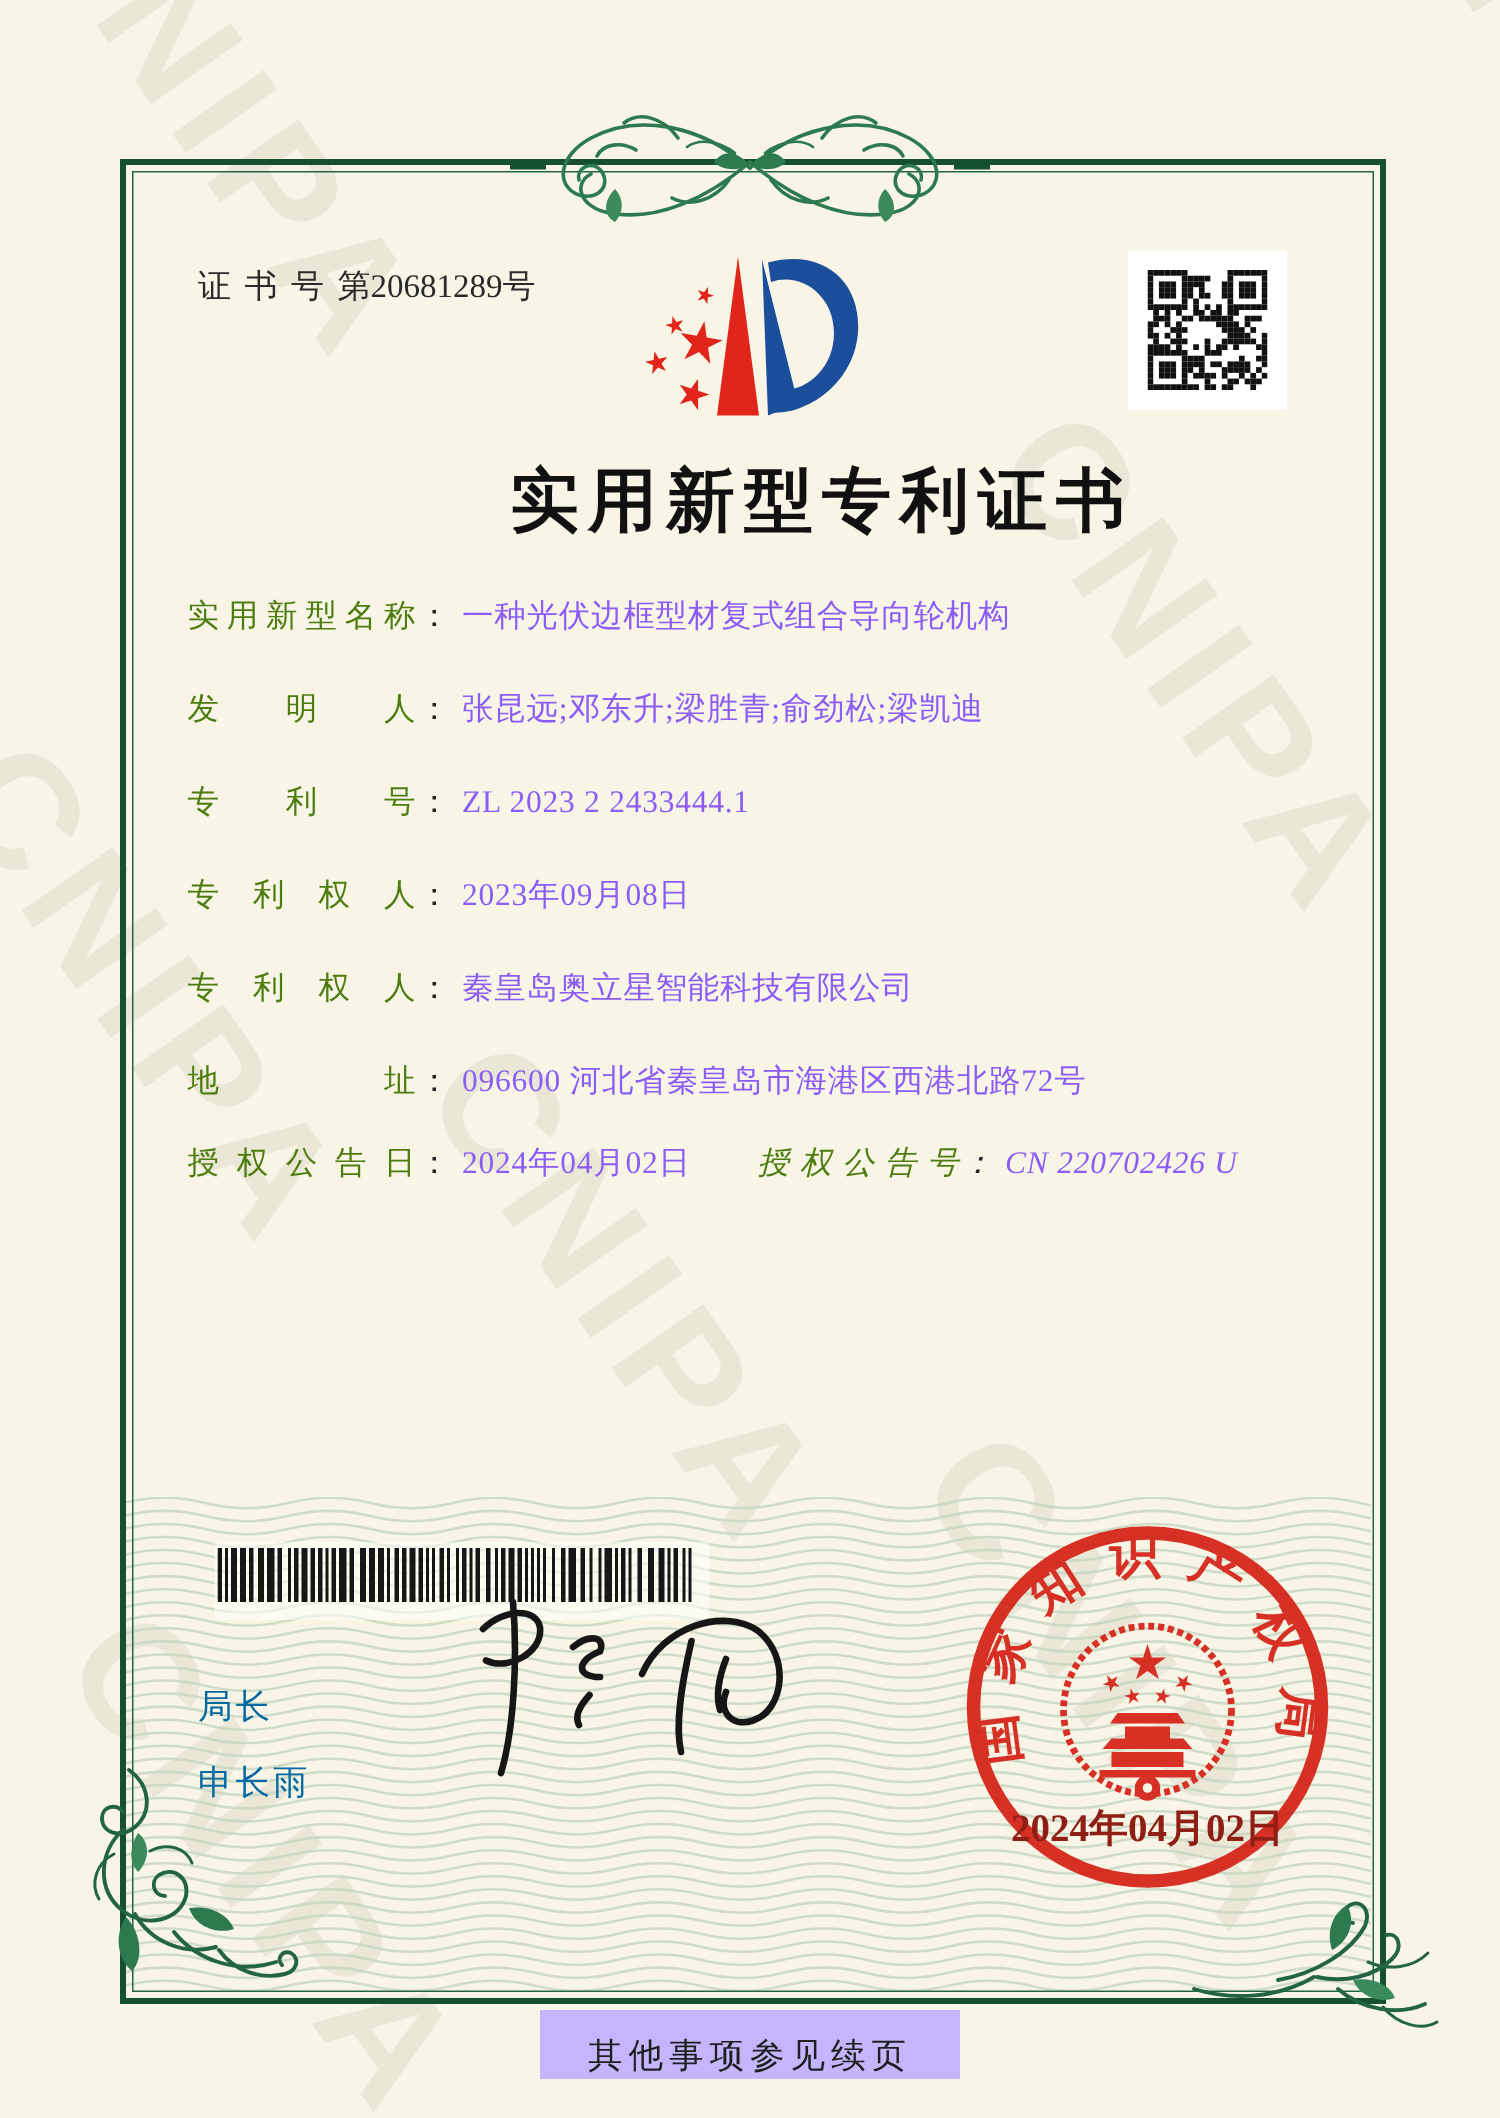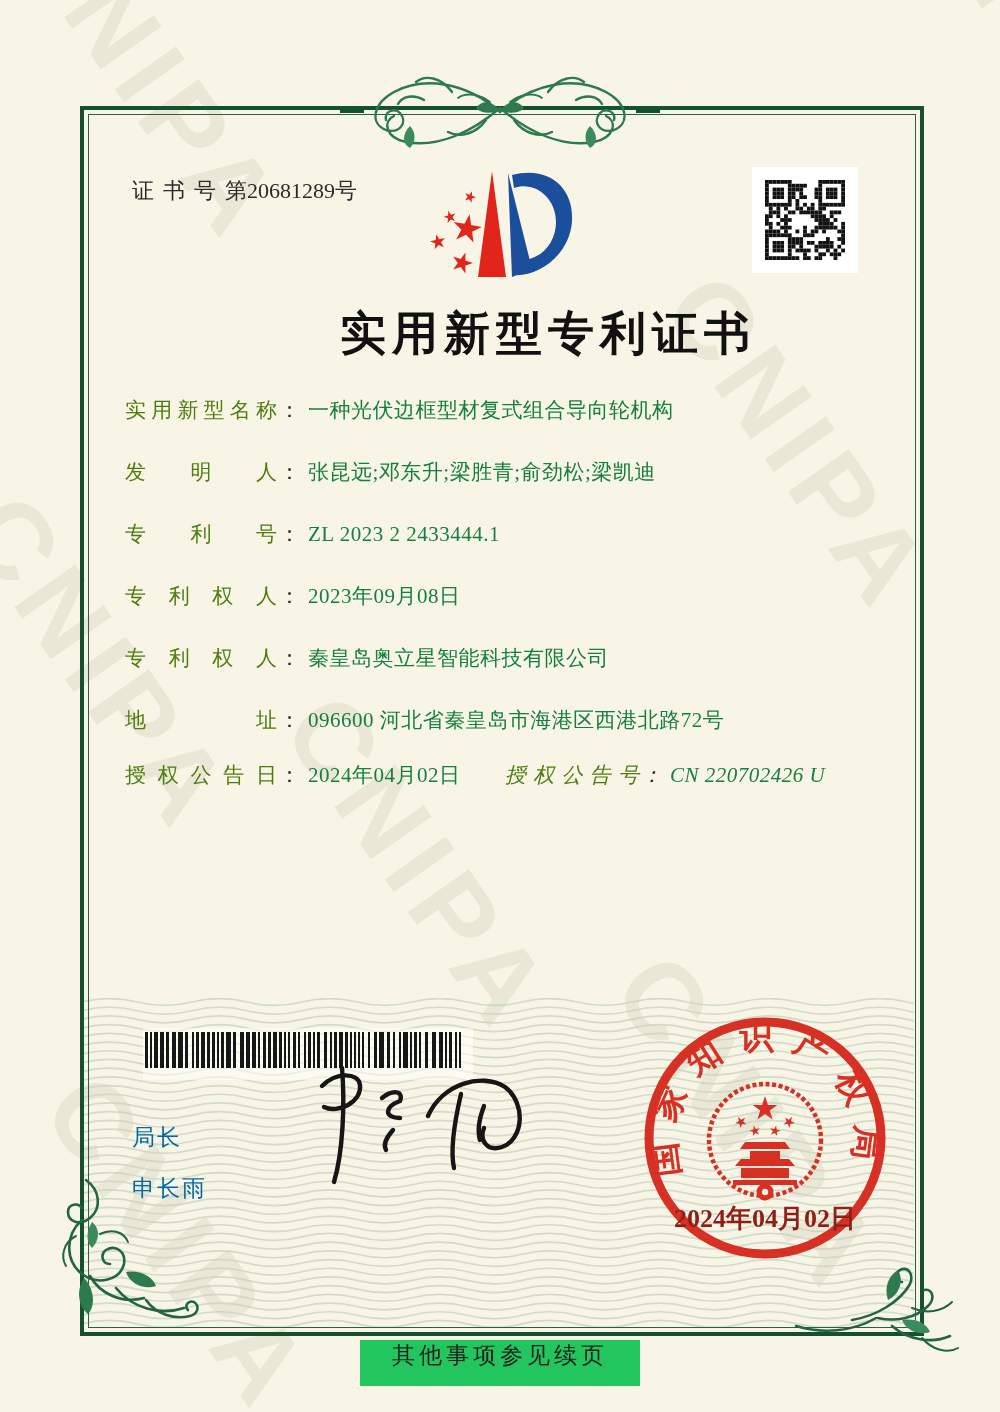--- a/index.html
+++ b/index.html
@@ -12,38 +12,38 @@
       border:4px solid #15512e;}
   .frame-inner{position:absolute;left:4px;top:4px;right:4px;bottom:4px;border:1.5px solid #236543;}
   .cert-no{position:absolute;left:132px;top:176px;font-size:22px;color:#2a2a2a;}
   .cert-no .pfx{letter-spacing:9px;margin-top:39px;}
   .title{position:absolute;left:0;top:303px;width:100%;text-align:center;
       font-size:46px;font-weight:bold;letter-spacing:6px;color:#111;padding-left:48px;}
   .field-row{position:absolute;left:125px;width:760px;font-size:21px;}
   .flabel{display:inline-block;width:152px;text-align:justify;text-align-last:justify;
       vertical-align:top;color:#4d7c0f;}
   .fcolon{display:inline-block;margin:0 8px 0 2px;color:#222;}
-  .fvalue{color:#15803d;letter-spacing:0.5px;text-align:right;}
+  .fvalue{color:#8b5cf6;letter-spacing:0.5px;text-align:right;}
   .g2{position:absolute;left:380px;top:0;font-style:italic;}
   .g2 .flabel{width:134px;}
   .paras{position:absolute;left:125px;top:812px;width:752px;font-size:20.5px;
       line-height:31px;text-align:justify;color:#1a1a1a;}
   .paras p{margin:0 0 12px 0;text-indent:2em;letter-spacing:0.5px;}
   .waves{position:absolute;left:82px;top:998px;width:832px;height:329px;pointer-events:none;}
   .barcode-wrap{position:absolute;left:143px;top:1028px;width:326px;height:48px;
       background:rgba(255,255,250,0.55);padding:2px;}
   .director{position:absolute;left:132px;top:1122px;
       font-family:"Liberation Sans","DejaVu Sans",sans-serif;font-size:23px;color:#0369a1;}
   .director div{margin-bottom:20px;letter-spacing:2px;}
   .signature{position:absolute;left:278px;top:1062px;}
   .seal{position:absolute;left:637px;top:1010px;width:256px;height:256px;opacity:0.94;}
   .page-info{position:absolute;left:0;top:1280px;width:100%;text-align:center;
       font-size:18px;color:#2f2f2f;letter-spacing:1px;}
   .note-box{position:absolute;left:360px;top:1340px;width:280px;height:46px;
-      background:#22c55e;display:flex;align-items:flex-start;justify-content:center;}
+      background:#c4b5fd;display:flex;align-items:flex-end;justify-content:center;}
   .note-box span{font-size:23px;letter-spacing:4px;color:#1f1f1f;}
   .qr-box{position:absolute;left:752px;top:167px;width:106px;height:106px;background:#fff;}
   .qr-box svg{position:absolute;left:13px;top:13px;}
   .logo{position:absolute;left:418px;top:165px;}
   .ornament{position:absolute;pointer-events:none;}
 </style>
 </head>
 <body>
 
 <div class="page">

